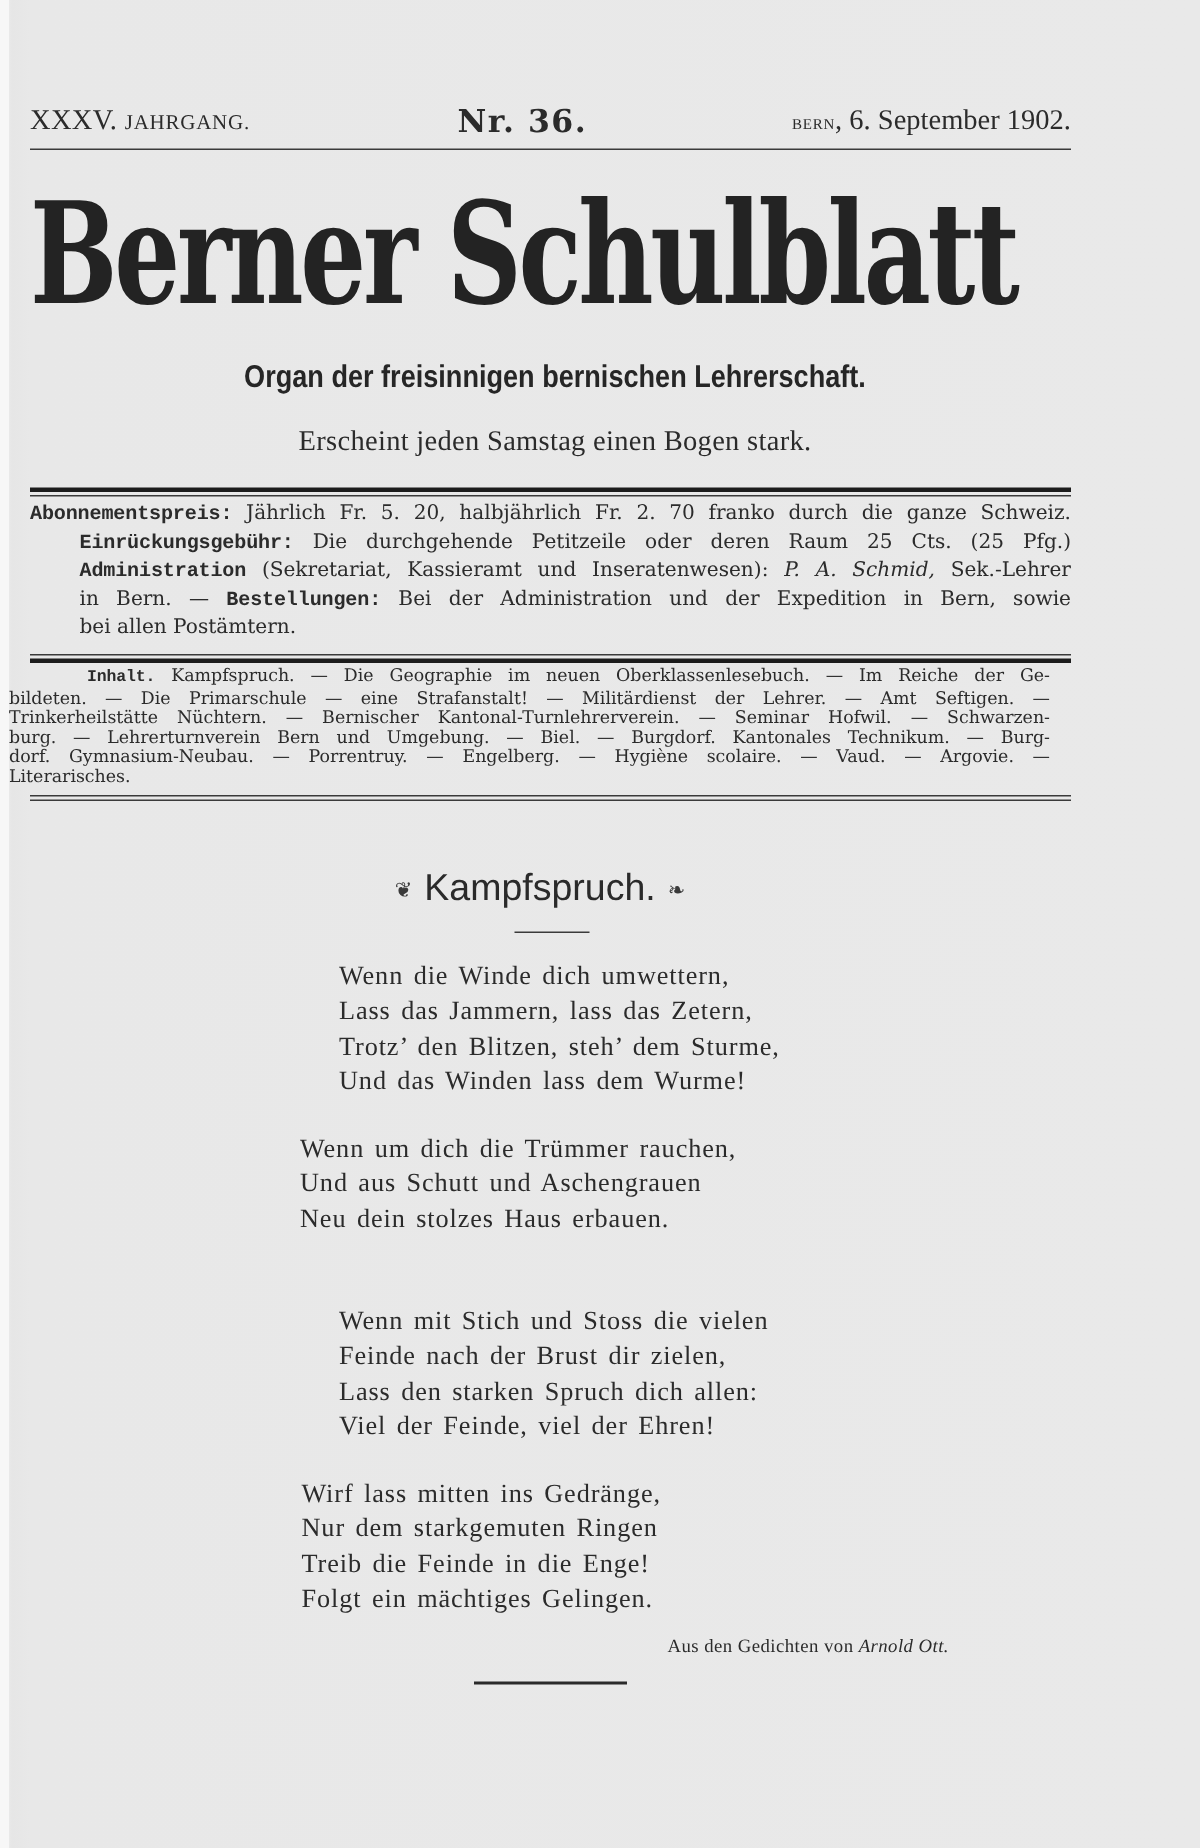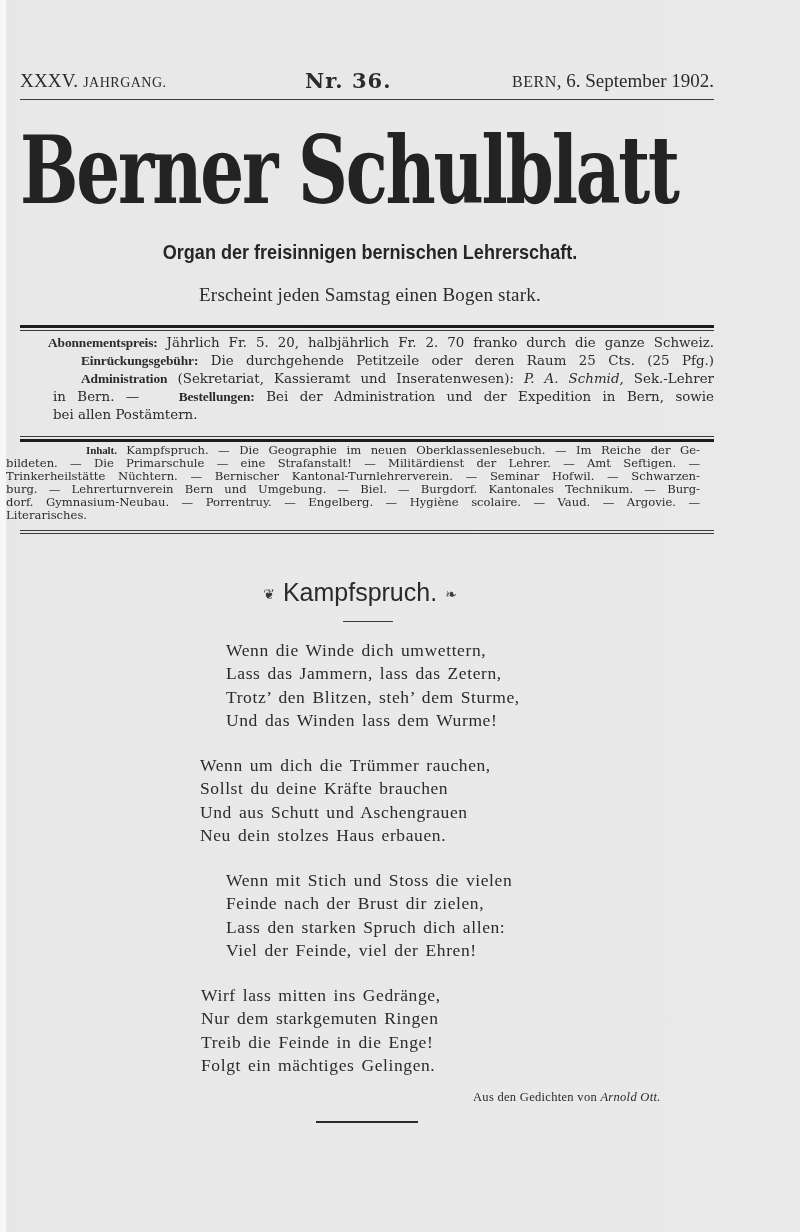--- a/index.html
+++ b/index.html
@@ -37,21 +37,21 @@
     color: #2b2b2b;
   }
   .topline .vol { position: absolute; left: 0; top: 2px; letter-spacing: 0.2px; }
   .topline .vol .sc { font-size: 14px; letter-spacing: 0.5px; }
   .topline .nr {
     position: absolute; left: 285px; top: 0px;
     font-family: "DejaVu Serif", serif;
     font-weight: bold; font-size: 21px; letter-spacing: 1px;
   }
   .topline .date { position: absolute; right: 0; top: 2px; }
-  .topline .date .sc { font-size: 16px; letter-spacing: 0.5px; }
+  .topline .date .sc { font-size: 10px; letter-spacing: 0.5px; }
   .rule-thin {
     position: absolute; height: 1px; background: #3a3a3a;
   }
 
   
   .title {
     position: absolute;
     left: 20px; top: 118px; width: 700px;
     font-family: "DejaVu Serif", serif;
     font-weight: bold;
@@ -96,24 +96,23 @@
     left: 20px; top: 334px; width: 694px;
     font-family: "DejaVu Serif", serif;
     font-size: 13.4px;
     line-height: 18px;
     color: #2b2b2b;
   }
   .info .line { white-space: nowrap; text-align: justify; text-align-last: justify; }
   .info .line.last { text-align-last: left; }
   .info .indent { padding-left: 33px; }
   .lbl {
-    font-family: Liberation Serif, serif;
+    font-family: Liberation Mono, monospace;
     font-weight: bold;
     letter-spacing: -0.1px;
-    margin-left: 28px;
   }
   .it { font-style: italic; }
 
   
   .contents {
     position: absolute;
     left: 6px; top: 444px; width: 694px;
     font-family: "DejaVu Serif", serif;
     font-size: 11.6px;
     line-height: 12.9px;
@@ -145,21 +144,21 @@
     font-family: "Liberation Serif", serif;
     font-size: 17.5px;
     line-height: 23.3px;
     color: #2b2b2b;
     letter-spacing: 0.6px;
     word-spacing: 2px;
     white-space: nowrap;
   }
   .attribution {
     position: absolute;
-    left: 473px; top: 1090px;
+    left: 445px; top: 1090px;
     font-family: "Liberation Serif", serif;
     font-size: 12.5px;
     color: #2b2b2b;
     letter-spacing: 0.3px;
     white-space: nowrap;
   }
 </style>
 </head>
 <body>
 
@@ -210,21 +209,20 @@
 
   <div class="stanza" style="left:226px; top:639px;">
     <div>Wenn die Winde dich umwettern,</div>
     <div>Lass das Jammern, lass das Zetern,</div>
     <div>Trotz’ den Blitzen, steh’ dem Sturme,</div>
     <div>Und das Winden lass dem Wurme!</div>
   </div>
 
   <div class="stanza" style="left:200px; top:754px;">
     <div>Wenn um dich die Trümmer rauchen,</div>
-    <div>Sollst du deine Kräfte brauchen</div>
     <div>Und aus Schutt und Aschengrauen</div>
     <div>Neu dein stolzes Haus erbauen.</div>
   </div>
 
   <div class="stanza" style="left:226px; top:869px;">
     <div>Wenn mit Stich und Stoss die vielen</div>
     <div>Feinde nach der Brust dir zielen,</div>
     <div>Lass den starken Spruch dich allen:</div>
     <div>Viel der Feinde, viel der Ehren!</div>
   </div>

